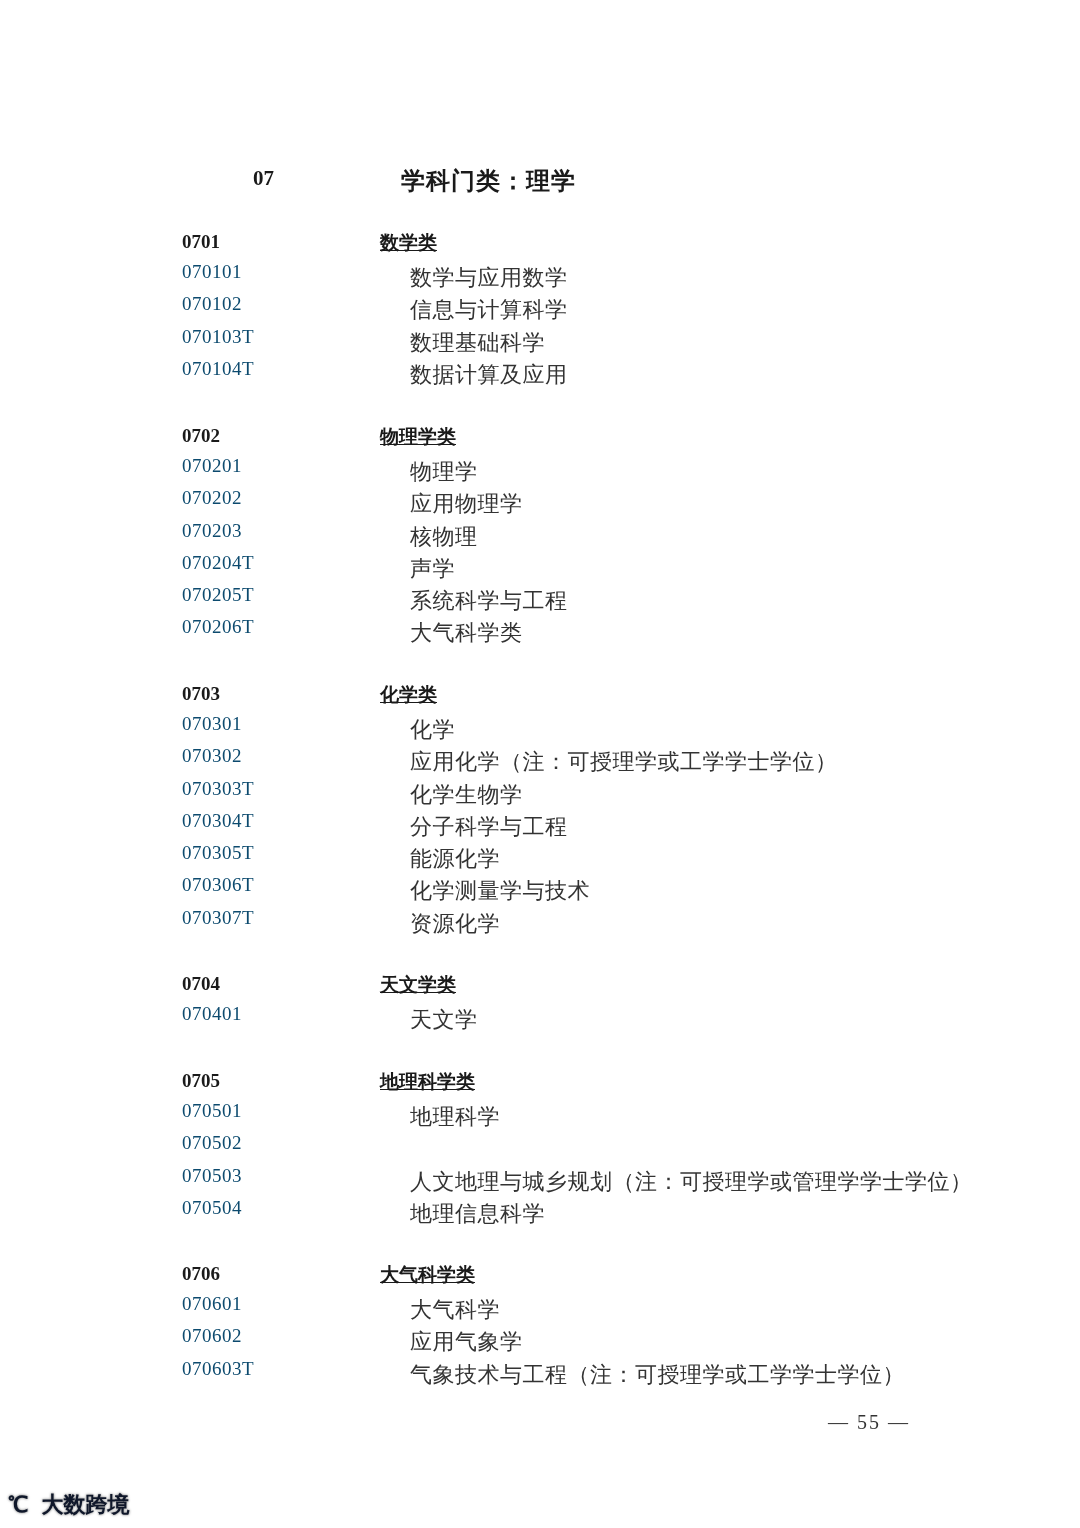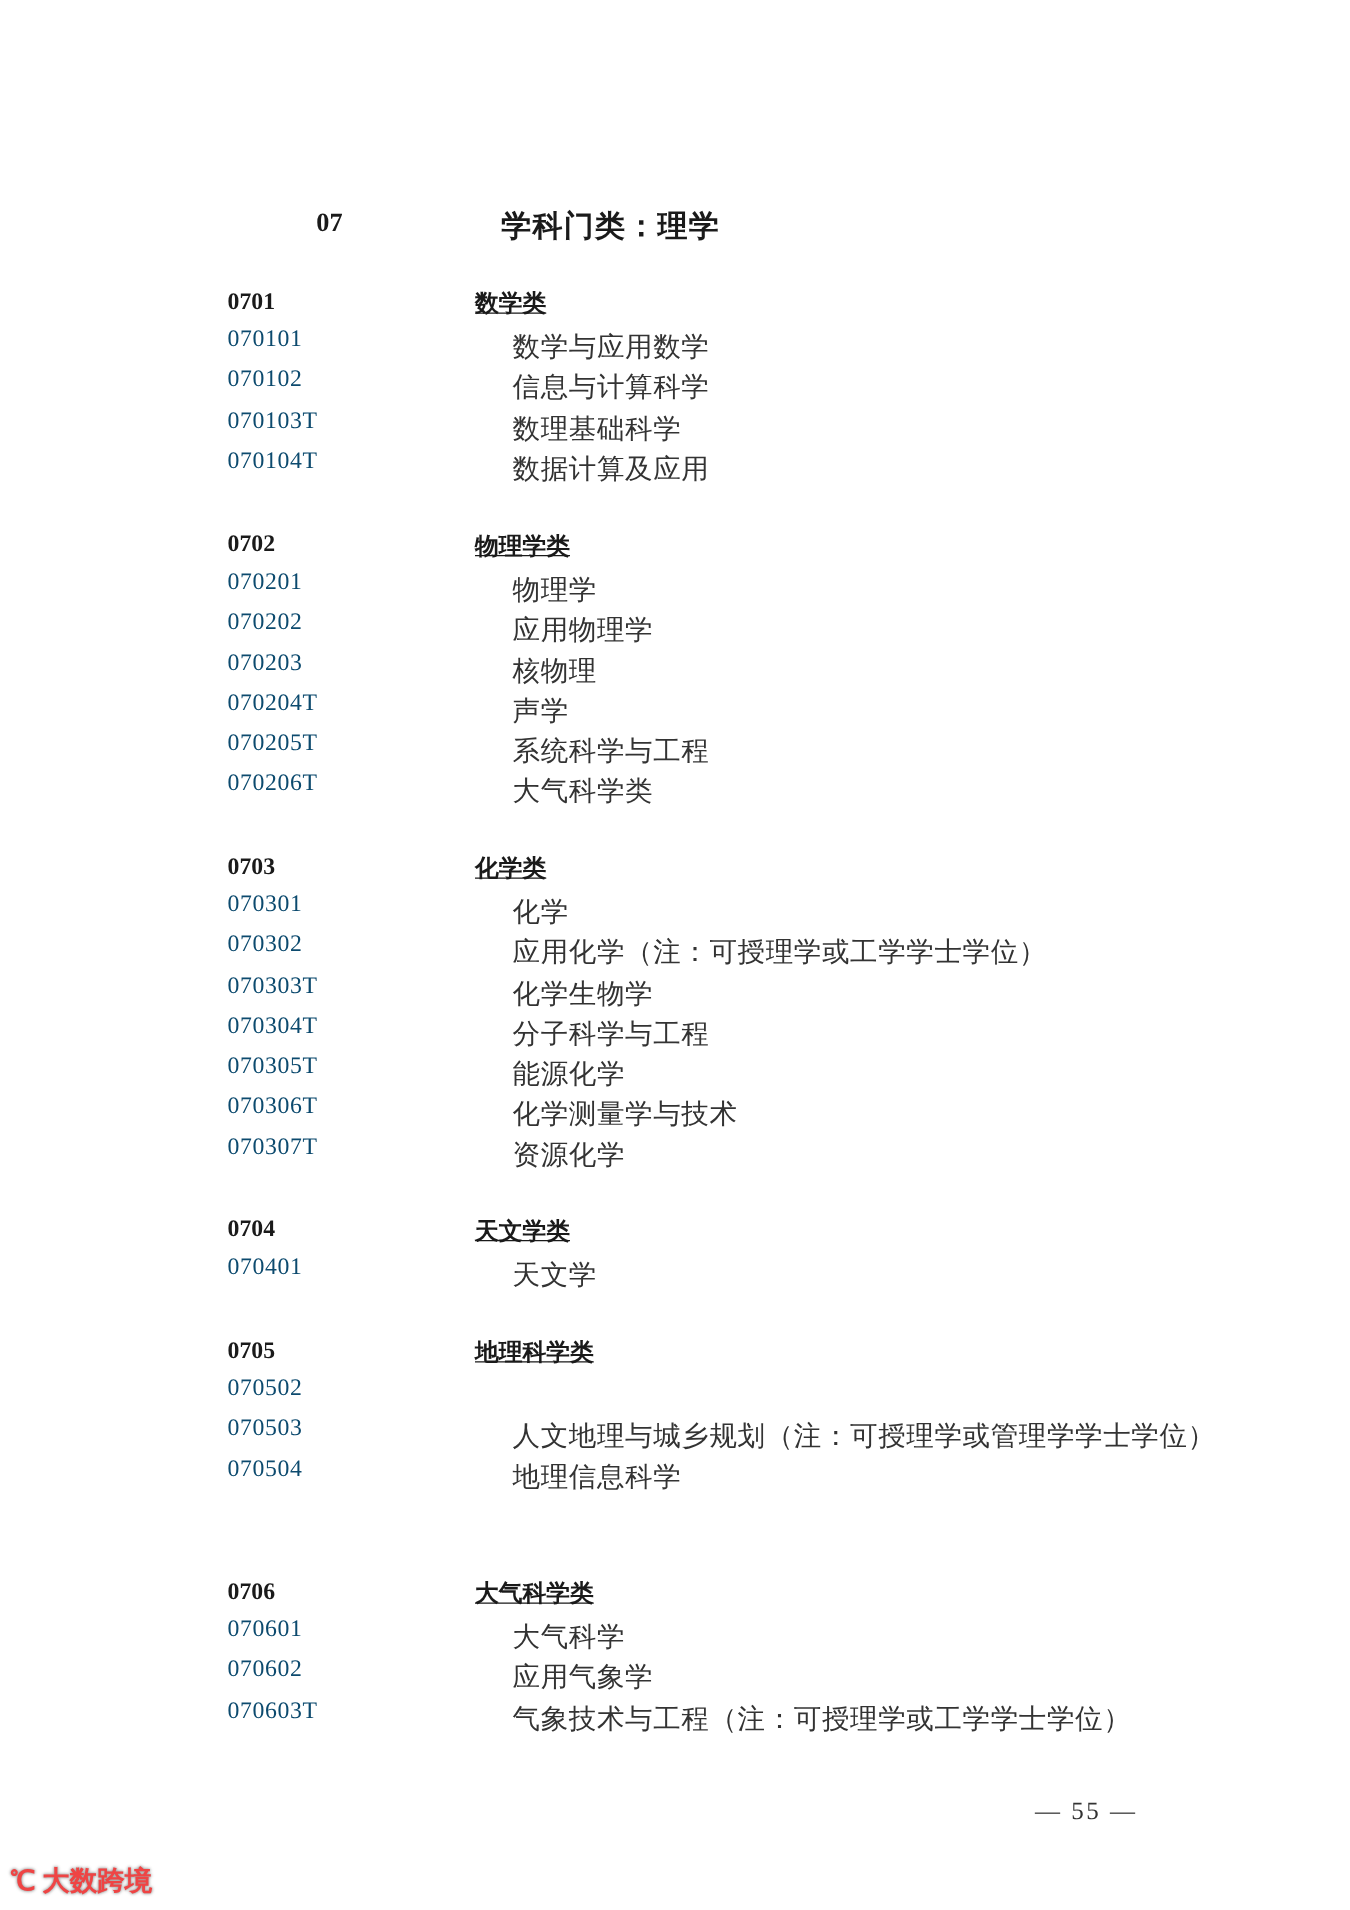--- a/index.html
+++ b/index.html
@@ -30,25 +30,25 @@
   .row-code {
     position: absolute; left: 0; top: -4px; font-size: 19px; color: #0c4a6e;
     font-family: "Liberation Serif", serif; letter-spacing: 0.5px;
   }
   .row-name {
     position: absolute; left: 228px; top: -2px; font-size: 22px; color: #333;
     font-family: "DejaVu Sans", sans-serif; letter-spacing: 0.5px; white-space: nowrap;
   }
   .page-number {
     position: absolute; left: 828px; top: 1411px; font-size: 20px; color: #333;
-    font-family: "Liberation Serif", serif; letter-spacing: 2px; margin-top: 27px;
+    font-family: "Liberation Serif", serif; letter-spacing: 2px;
   }
   .watermark {
-    position: absolute; left: 8px; top: 1490px; font-size: 22px; color: #ef4444;
-    font-family: Liberation Serif, serif; font-weight: bold;
+    position: absolute; left: 8px; top: 1490px; font-size: 22px; color: #0f172a;
+    font-family: Liberation Mono, monospace; font-weight: bold;
     text-shadow: 0 0 3px #999, 0 0 2px #aaa;
   }
 </style>
 </head>
 <body>
 
 <div>
   <div class="title-code">07</div>
   <div class="title-text">学科门类：理学</div>
 
@@ -146,20 +146,24 @@
         </div>
         <div class="row">
           <span class="row-code">070401</span>
           <span class="row-name">天文学</span>
         </div>
       </div>
       <div class="group" style="top: 1070px;">
         <div class="group-header">
           <span class="group-code">0705</span>
           <span class="group-name">地理科学类</span>
+        </div>
+        <div class="row">
+          <span class="row-code">070501</span>
+          <span class="row-name">地理科学</span>
         </div>
         <div class="row">
           <span class="row-code">070502</span>
         </div>
         <div class="row">
           <span class="row-code">070503</span>
           <span class="row-name">人文地理与城乡规划（注：可授理学或管理学学士学位）</span>
         </div>
         <div class="row">
           <span class="row-code">070504</span>

